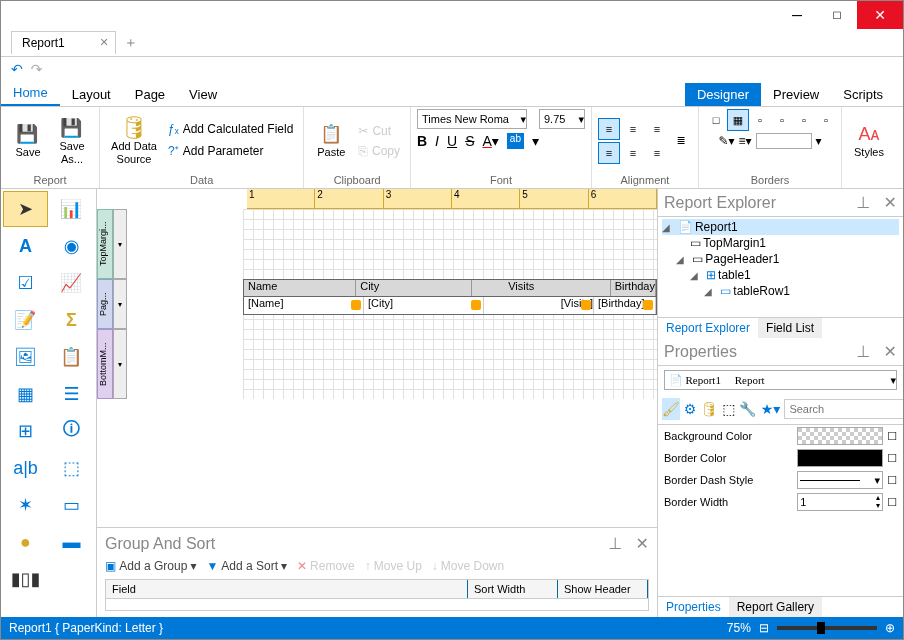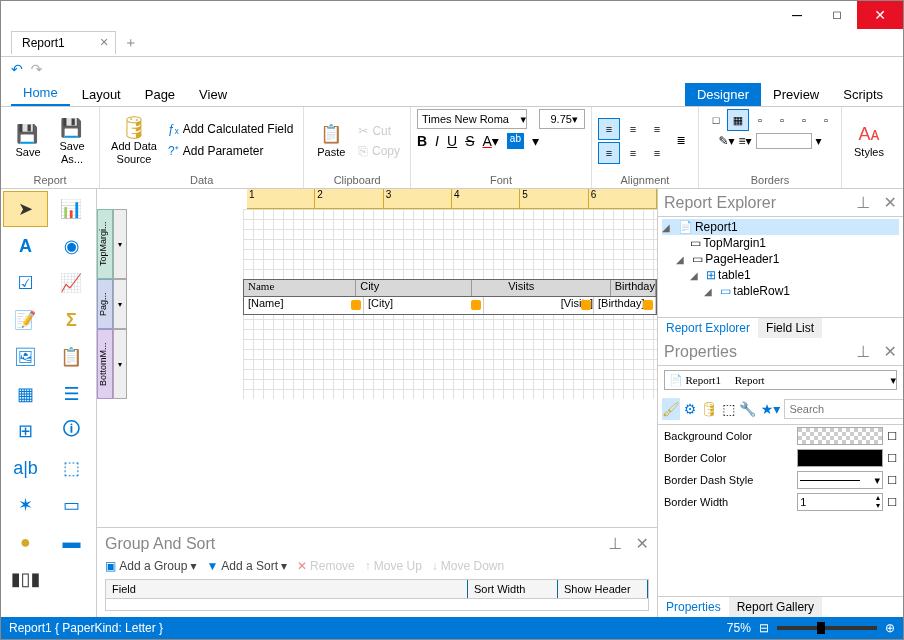--- a/index.html
+++ b/index.html
@@ -7,21 +7,21 @@
 .window { width: 904px; height: 640px; border: 1px solid #888; position: relative; display: flex; flex-direction: column; }
 .titlebar { height: 28px; display: flex; justify-content: flex-end; align-items: center; background: #fff; }
 .win-btn { width: 40px; height: 24px; display: flex; align-items: center; justify-content: center; font-size: 10px; }
 .win-close { background: #e81123; color: #fff; width: 46px; height: 28px; font-size: 14px; }
 .tabstrip { height: 28px; display: flex; align-items: center; border-bottom: 1px solid #ccc; padding-left: 10px; }
 .tab { padding: 4px 50px 4px 10px; border: 1px solid #ccc; border-bottom: none; position: relative; font-size: 12px; }
 .tab-close { position: absolute; right: 6px; top: 4px; font-size: 11px; color: #888; }
 .tab-add { margin-left: 8px; color: #888; font-size: 14px; }
 .qat { height: 24px; display: flex; align-items: center; padding-left: 10px; gap: 8px; }
 .qat-btn { color: #0078d7; font-size: 14px; }
-.ribbon-tabs { height: 26px; display: flex; align-items: flex-end; padding-left: 10px; border-bottom: 1px solid #ccc; }
+.ribbon-tabs { height: 26px; display: flex; align-items: flex-end; border-bottom: 1px solid #ccc; }
 .ribbon-tab { padding: 4px 12px; font-size: 13px; cursor: pointer; }
 .ribbon-tab.active { color: #0078d7; border-bottom: 2px solid #0078d7; }
 .ribbon-right { margin-left: auto; display: flex; padding-right: 8px; }
 .ribbon-right .ribbon-tab.active { background: #0078d7; color: #fff; border: none; }
 .ribbon { height: 82px; display: flex; border-bottom: 1px solid #ccc; background: #fff; }
 .ribbon-group { display: flex; flex-direction: column; padding: 2px 6px; border-right: 1px solid #e0e0e0; }
 .ribbon-group-body { display: flex; flex: 1; align-items: center; gap: 2px; }
 .ribbon-group-label { text-align: center; font-size: 11px; color: #666; padding-top: 2px; }
 .big-btn { display: flex; flex-direction: column; align-items: center; justify-content: center; width: 42px; height: 56px; font-size: 11px; text-align: center; line-height: 1.1; }
 .icon-box { width: 24px; height: 24px; display: flex; align-items: center; justify-content: center; font-size: 18px; }
@@ -173,21 +173,21 @@
       <div class="ribbon-group-label">Clipboard</div>
     </div>
 
     <div class="ribbon-group">
       <div class="ribbon-group-body" style="flex-direction:column;align-items:flex-start;gap:4px;">
         <div style="display:flex;gap:12px;">
           <div class="font-select" style="display:flex;align-items:center;padding-left:4px;justify-content:space-between;">
               <span>Times New Roma</span>
               <span>▾</span>
             </div>
-          <div class="size-select" style="display:flex;align-items:center;padding-left:4px;justify-content:center;">
+          <div class="size-select" style="display:flex;align-items:center;padding-left:4px;justify-content:space-between;">
               <span>9.75</span>
               <span>▾</span>
             </div>
         </div>
         <div style="display:flex;gap:8px;font-size:14px;">
           <span><b>B</b></span>
           <span><i>I</i></span>
           <span><u>U</u></span>
           <span><s>S</s></span>
           <span><u style="text-decoration-color:red;">A</u>▾</span>
@@ -288,21 +288,21 @@
           <div class="band-label">TopMargi...</div>
           <div class="collapse-toggle">▾</div>
           <div class="band-grid"></div>
         </div>
 
         <div class="band" style="top:90px;height:50px;">
           <div class="band-label" style="background:#d0d8f0;border-color:#8fa0d0;">Pag...</div>
           <div class="collapse-toggle">▾</div>
           <div class="band-grid">
             <div class="table-hdr">
-              <div style="width:116px;font-family:Liberation Serif, serif;">Name</div>
+              <div style="width:116px;">Name</div>
               <div style="width:120px;">City</div>
               <div style="width:110px;margin-left:32px;">Visits</div>
               <div style="flex:1;">Birthday</div>
             </div>
             <div class="table-row">
               <div style="width:120px;"><span>[Name]</span><span class="bind-marker"></span></div>
               <div style="width:120px;"><span>[City]</span><span class="bind-marker"></span></div>
               <div style="width:110px;text-align:right;"><span>[Visits]</span><span class="bind-marker"></span></div>
               <div style="flex:1;"><span>[Birthday]</span><span class="bind-marker"></span></div>
             </div>

